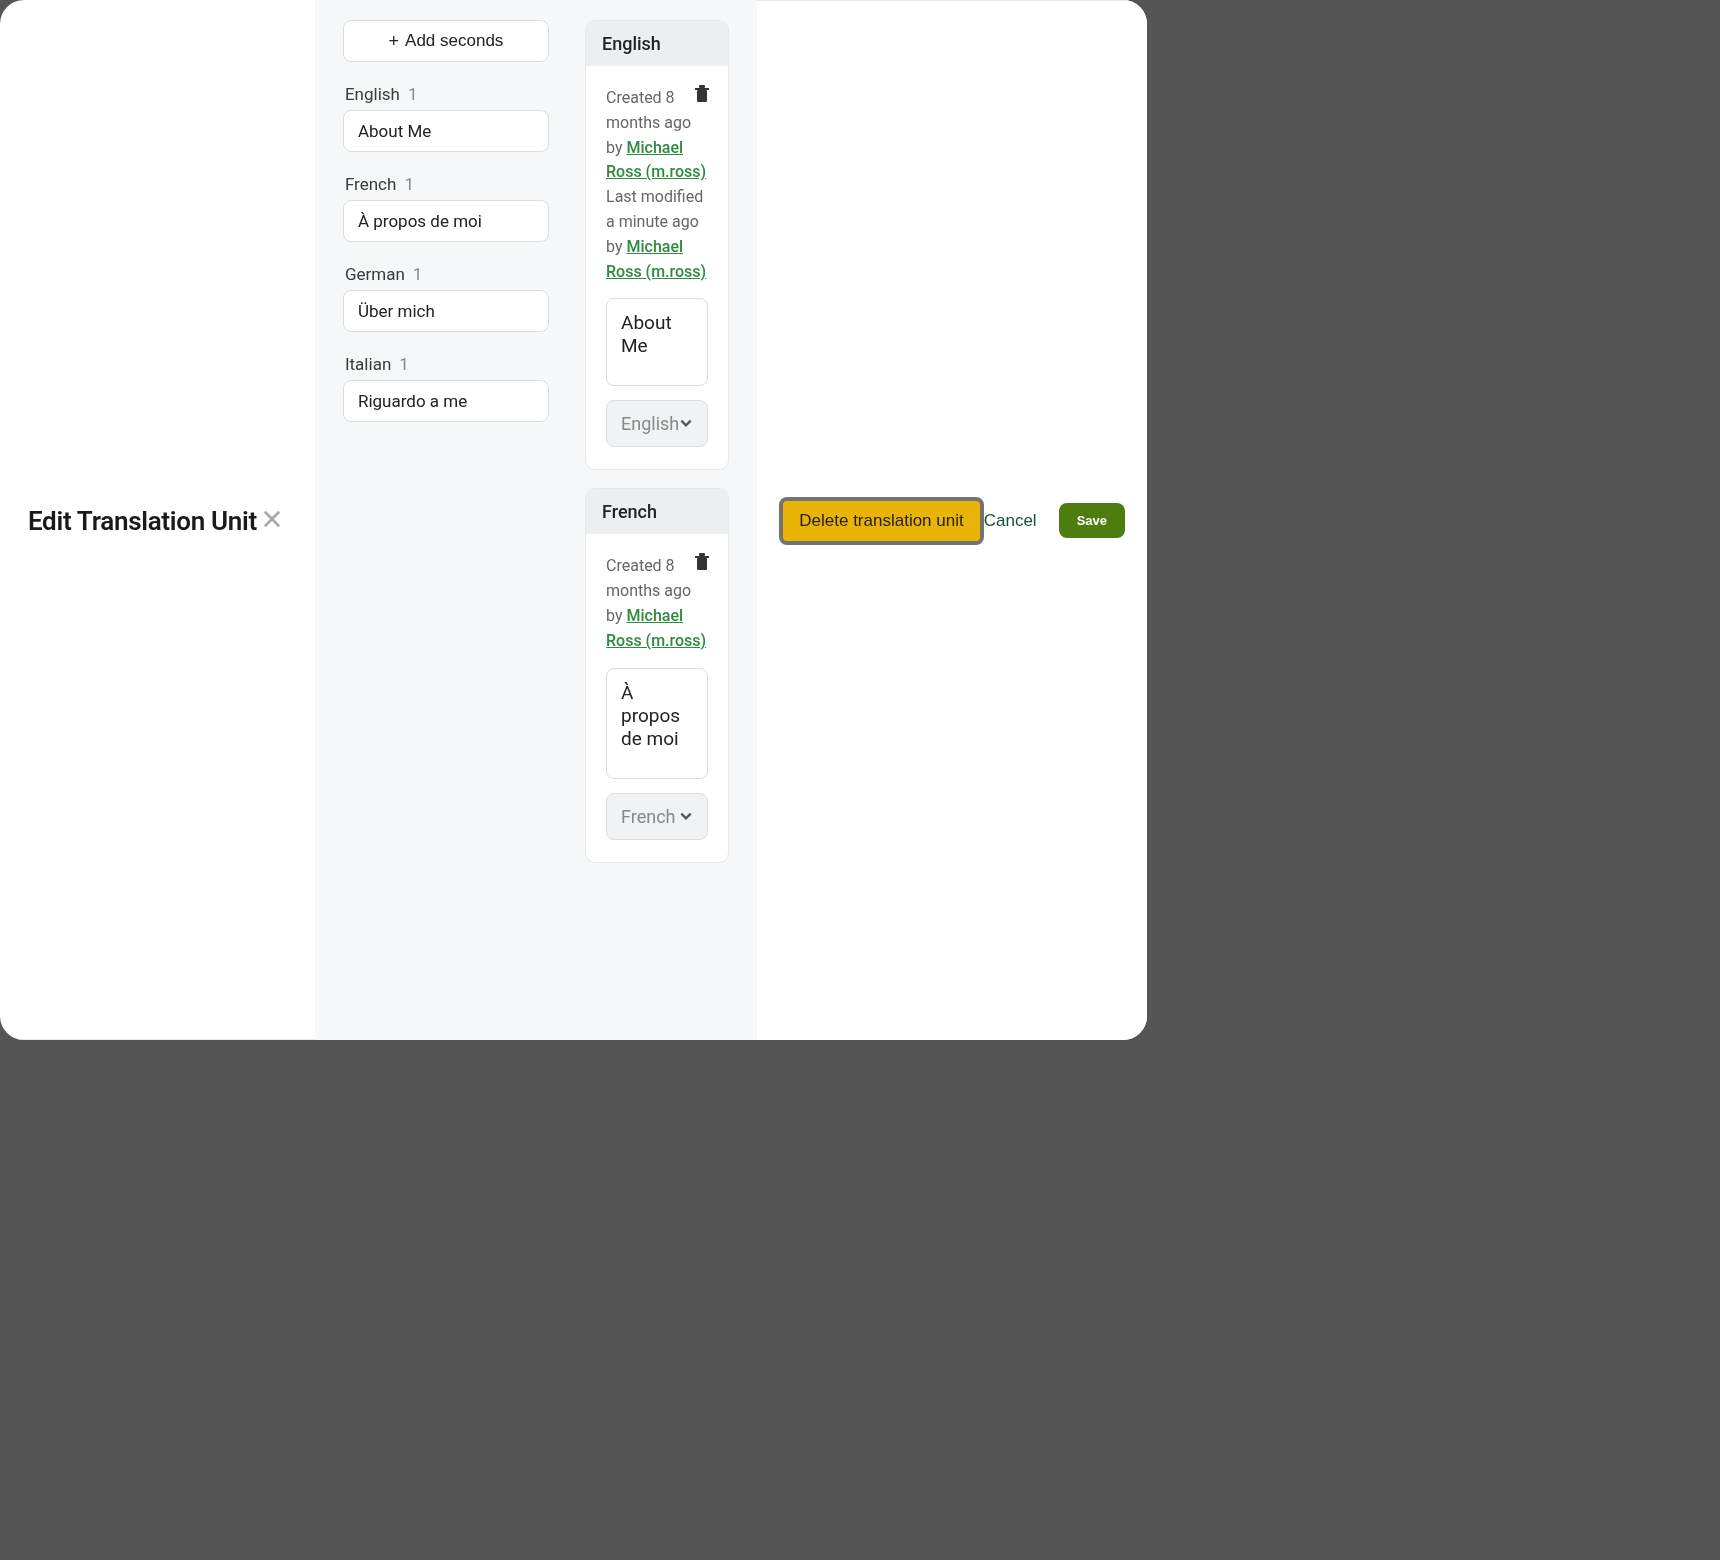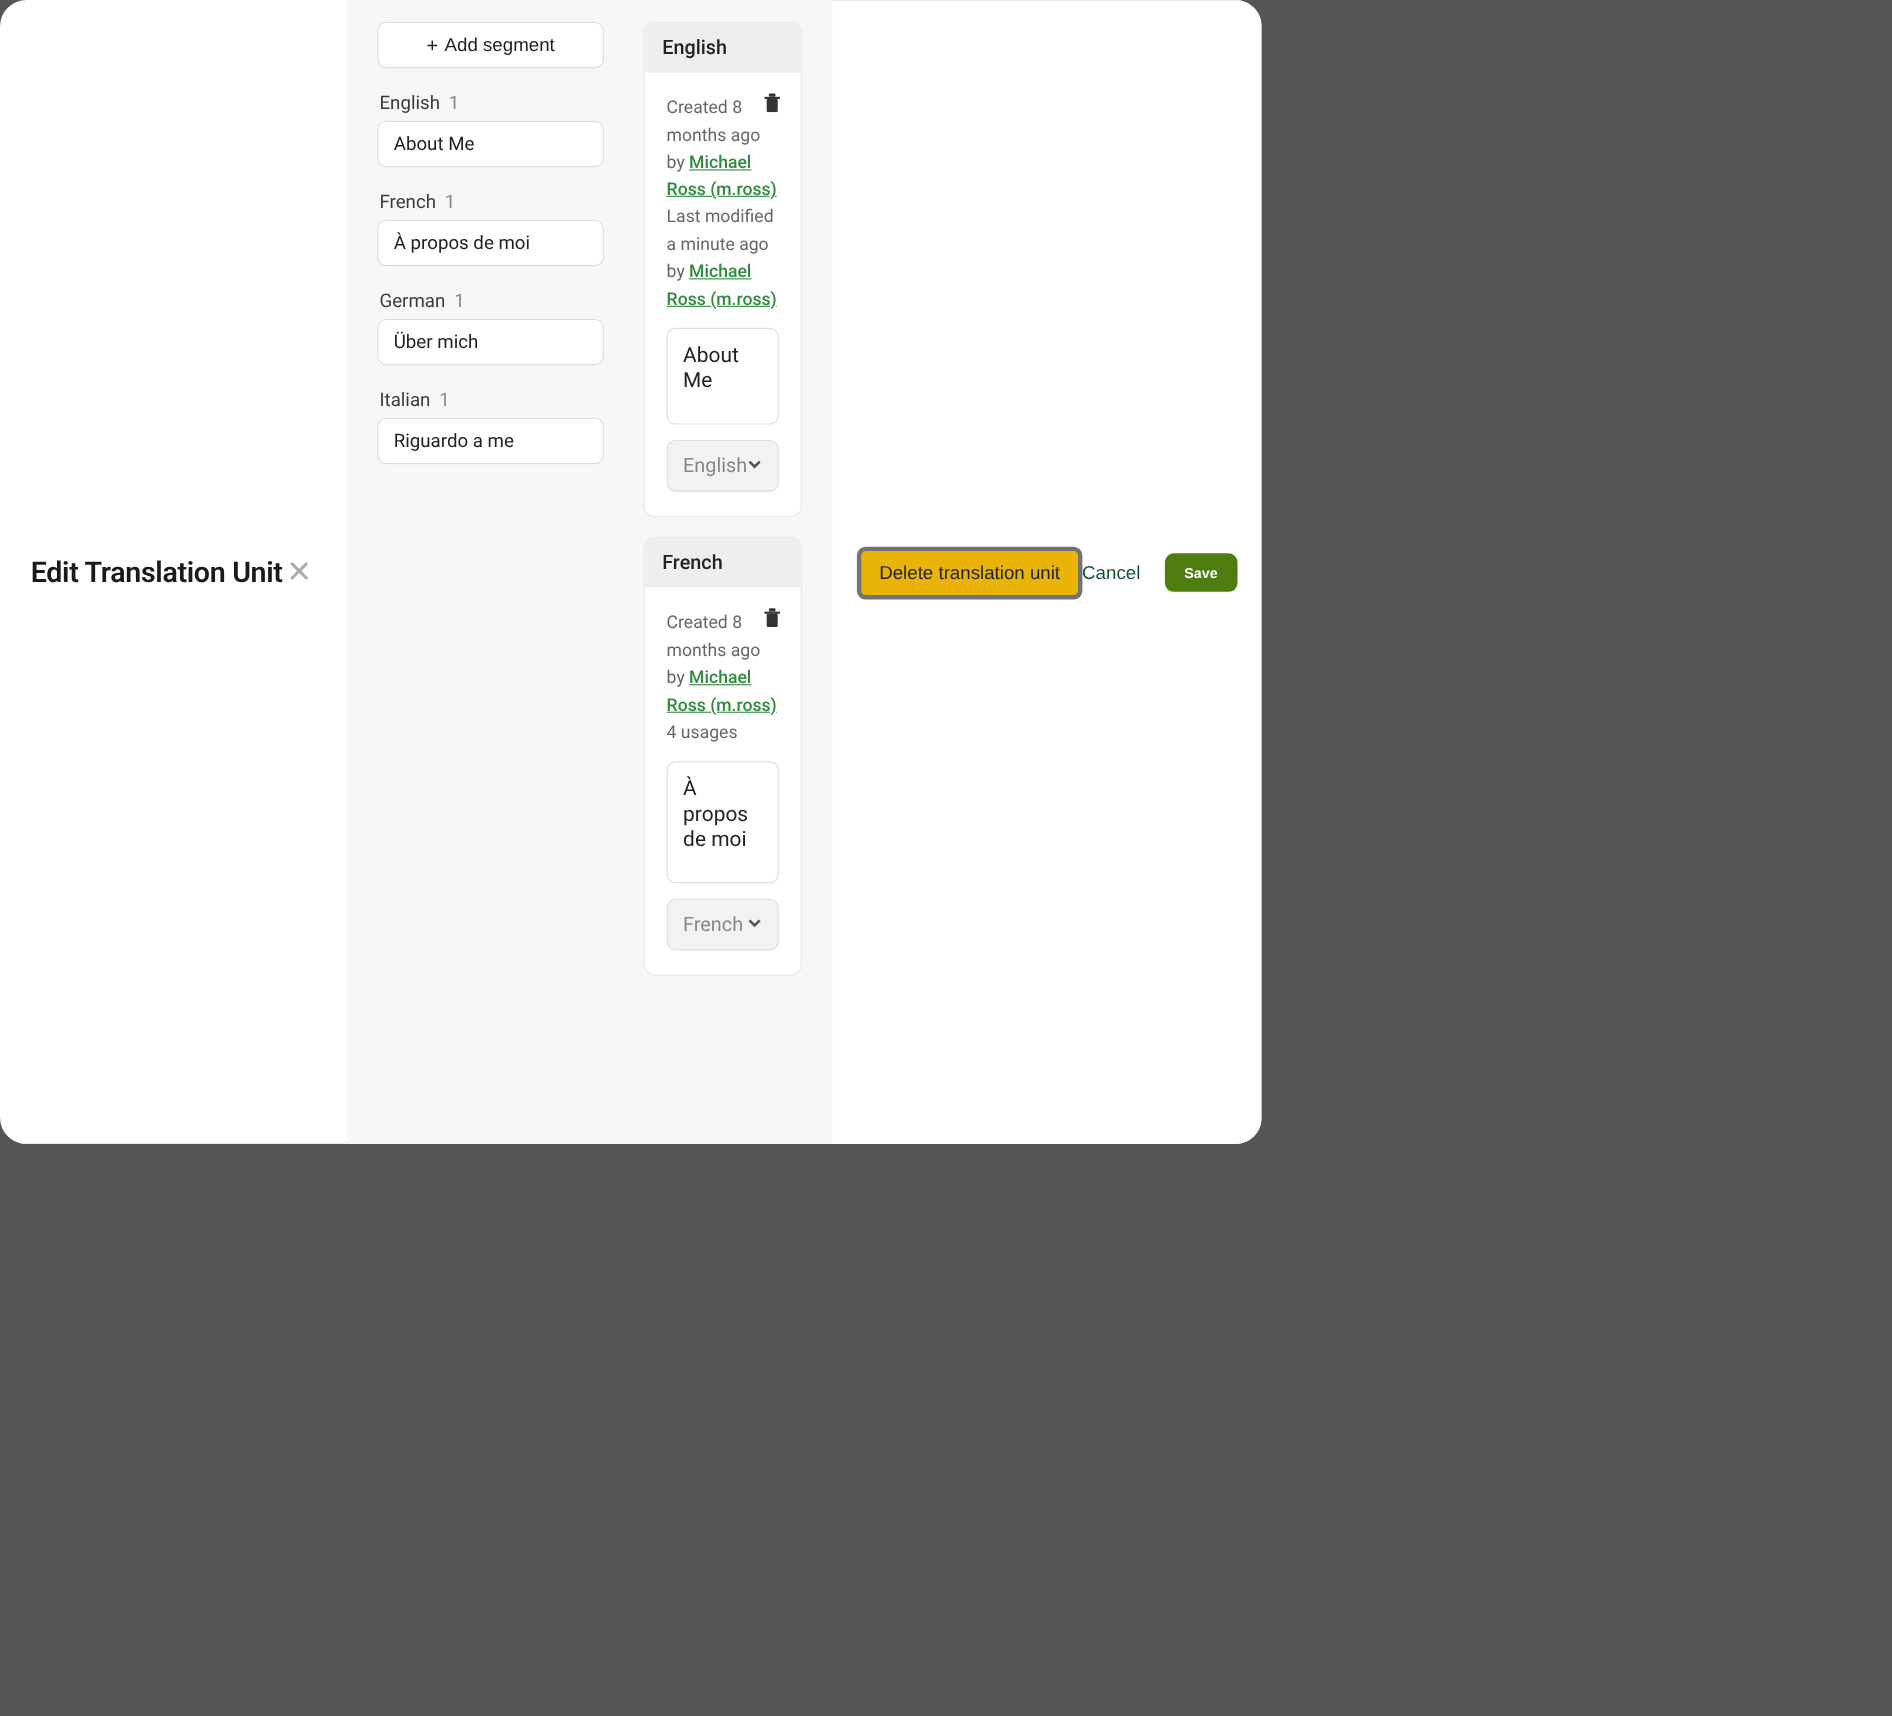--- a/index.html
+++ b/index.html
@@ -228,21 +228,21 @@
             <line x1="19" y1="5" x2="5" y2="19"></line>
         </svg>
       </span>
     </button>
   </div>
 
   <div class="modal-body">
     <div class="left-col">
       <button class="add-segment-btn">
         <span class="plus-icon">+</span>
-        <span>Add segment</span>
+        <span>Add seconds</span>
       </button>
 
       <div class="lang-item">
         <div class="lang-label-row">
           <span class="lang-label">English</span>
           <span class="lang-count">1</span>
         </div>
         <div class="lang-value-box">About Me</div>
       </div>
 
@@ -311,21 +311,20 @@
               <svg viewBox="0 0 16 18" fill="currentColor">
                 <rect x="1" y="4" width="14" height="2"></rect>
                 <rect x="3" y="6" width="10" height="12" rx="1"></rect>
                 <rect x="5" y="1" width="6" height="3" rx="1"></rect>
               </svg>
             </span>
           </button>
           <div class="meta-line">
             <span>Created 8 months ago by </span><span class="user-link">Michael Ross (m.ross)</span>
           </div>
-          <div class="meta-line">4 usages</div>
           <div class="text-input">À propos de moi</div>
           <div class="select-box">
             <span>French</span>
             <span class="chevron">
               <svg viewBox="0 0 12 12" fill="none" stroke="currentColor" stroke-width="2">
                   <polyline points="2,4 6,8 10,4"></polyline>
                 </svg>
             </span>
           </div>
         </div>

